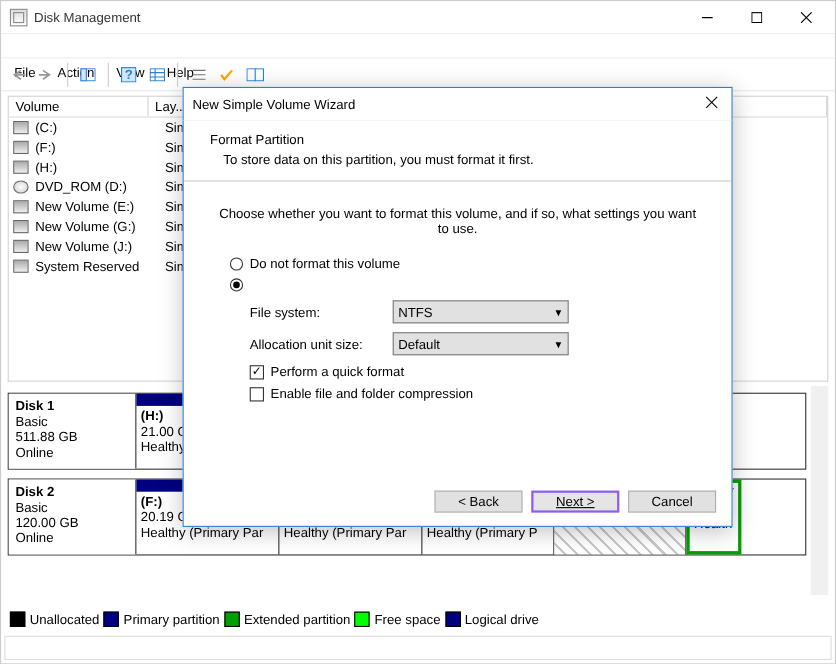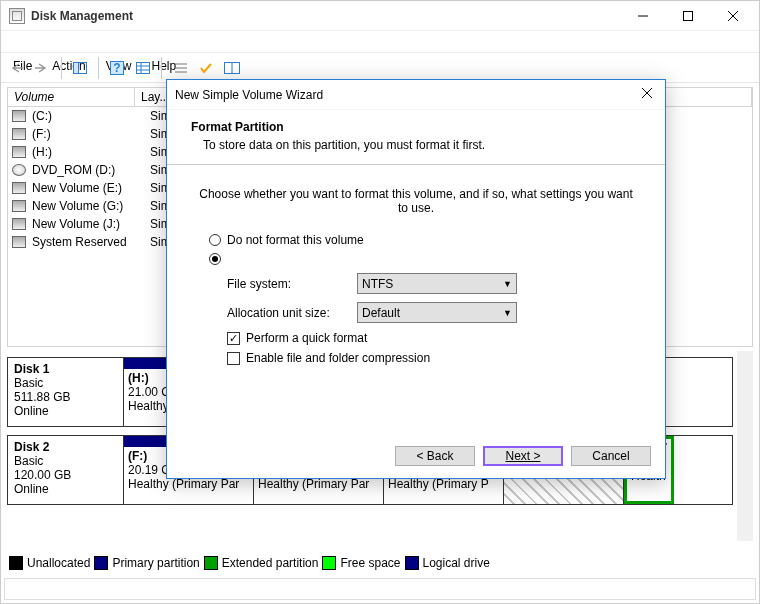--- a/index.html
+++ b/index.html
@@ -1,35 +1,35 @@
 <!DOCTYPE html>
 <html><head>
 <meta charset="utf-8">
 <style>
   * { box-sizing: border-box; font-family: "Segoe UI", Tahoma, sans-serif; font-size: 12px; }
   body { margin:0; background:#fff; }
   .frame { width:760px; height:604px; border:1px solid #ccc; position:relative; overflow:hidden; background:#fff;}
-  .titlebar { height:30px; display:flex; align-items:center; padding:0 4px 0 8px; border-bottom:1px solid #eee;font-weight:bold;}
+  .titlebar { height:30px; display:flex; align-items:center; padding:0 4px 0 8px; border-bottom:1px solid #eee;}
   .titlebar .icon { width:16px; height:16px; background:linear-gradient(#ddd,#fff); border:1px solid #888; margin-right:6px; position:relative;}
   .titlebar .icon::after{content:""; position:absolute; left:2px; top:2px; right:2px; bottom:2px; border:1px solid #888;}
   .titlebar .title { color:#333; }
   .winbtns { margin-left:auto; display:flex;}
   .winbtn { width:45px; height:28px; display:flex; align-items:center; justify-content:center; color:#333; }
 
   .menubar { height:22px; display:flex; align-items:center; gap:20px; padding:0 12px; border-bottom:1px solid #eee;}
   .menubar span { color:#000;margin-top:48px; }
 
   .toolbar { height:30px; display:flex; align-items:center; gap:2px; padding:2px 4px; border-bottom:1px solid #e8e8e8;}
   .tbtn { width:24px; height:24px; display:flex; align-items:center; justify-content:center; border:1px solid transparent; }
   .tbtn svg{ display:block;}
   .tdiv { width:1px; height:22px; background:#ccc; margin:0 4px;}
 
   .tableheader { display:flex; height:20px; border:1px solid #d4d4d4; background:#fff; margin:4px 6px 0 6px;}
   .tableheader div { padding:2px 6px; border-right:1px solid #d4d4d4;}
-  .col-vol{width:127px;font-style:italic;}
+  .col-vol{width:127px;}
   .col-lay{flex:1;}
 
   .volumelist { margin:0 6px; border:1px solid #d4d4d4; border-top:none; height:240px; overflow:hidden; background:#fff;}
   .volrow { display:flex; align-items:center; height:18px; padding-left:4px; gap:6px;}
   .volrow .vicon { width:14px; height:12px; background:linear-gradient(#aaa,#eee); border:1px solid #666; position:relative;}
   .volrow .vicon.dvd{ border-radius:50%; background:radial-gradient(#fff,#ccc);}
   .volrow .name{ width:112px; overflow:hidden; white-space:nowrap;}
 
   .disksection { margin:6px; }
   .diskrow { display:flex; border:1px solid #333; margin-bottom:8px; height:70px; background:#fff; position:relative;}
@@ -47,21 +47,21 @@
   .lgbox.black{background:#000;} .lgbox.navy{background:#000080;} .lgbox.green{background:#00a000;} .lgbox.lime{background:#00ff00;}
 
   .statusbar{position:absolute; bottom:3px; left:3px; right:3px; border:1px solid #ddd; height:22px;}
   .scrollbar-v2{position:absolute; right:6px; top:350px; width:16px; height:190px; background:#f0f0f0;}
 
   
   .dialog{ position:absolute; left:165px; top:78px; width:500px; height:400px; background:#fff; border:1px solid #2a7fd5; box-shadow:0 4px 20px rgba(0,0,0,.25);}
   .dtitlebar{ height:30px; display:flex; align-items:center; padding:0 8px; border-bottom:1px solid #f4f4f4;}
   .dclose{ margin-left:auto; width:20px; text-align:center;}
   .dheader{ padding:10px 18px 12px 18px; border-bottom:1px solid #ccc;}
-  .dheader .h1{font-weight:bold; margin-bottom:4px; padding-left:6px;}
+  .dheader .h1{font-weight:normal; margin-bottom:4px; padding-left:6px;}
   .dheader .h2{color:#000; padding-left:18px;}
   .dbody{ padding:16px 32px 0 32px;}
   .desc{ text-align:center; margin:6px 0 18px 0;}
   .radio{display:flex; align-items:center; gap:6px; margin:6px 10px;}
   .radio .btn{width:12px;height:12px;border:1px solid #333;border-radius:50%;display:flex;align-items:center;justify-content:center;}
   .radio.selected .btn::after{content:"";width:6px;height:6px;background:#000;border-radius:50%;}
   .formrow{display:flex; align-items:center; margin:8px 0; padding-left:28px;}
   .formrow .lbl{width:130px;}
   .combo{width:160px; height:21px; border:1px solid #7a7a7a; background:#e1e1e1; display:flex; align-items:center; padding:0 4px; justify-content:space-between; color:#000;}
   .combo .arrow{font-size:9px;}

